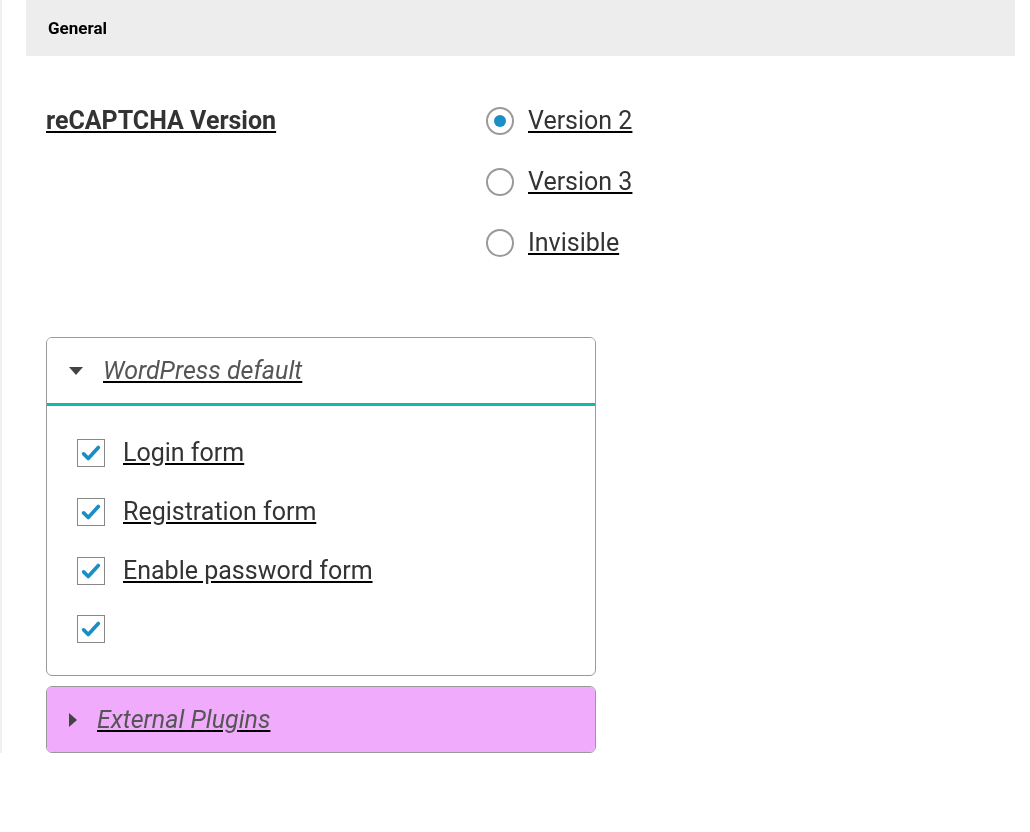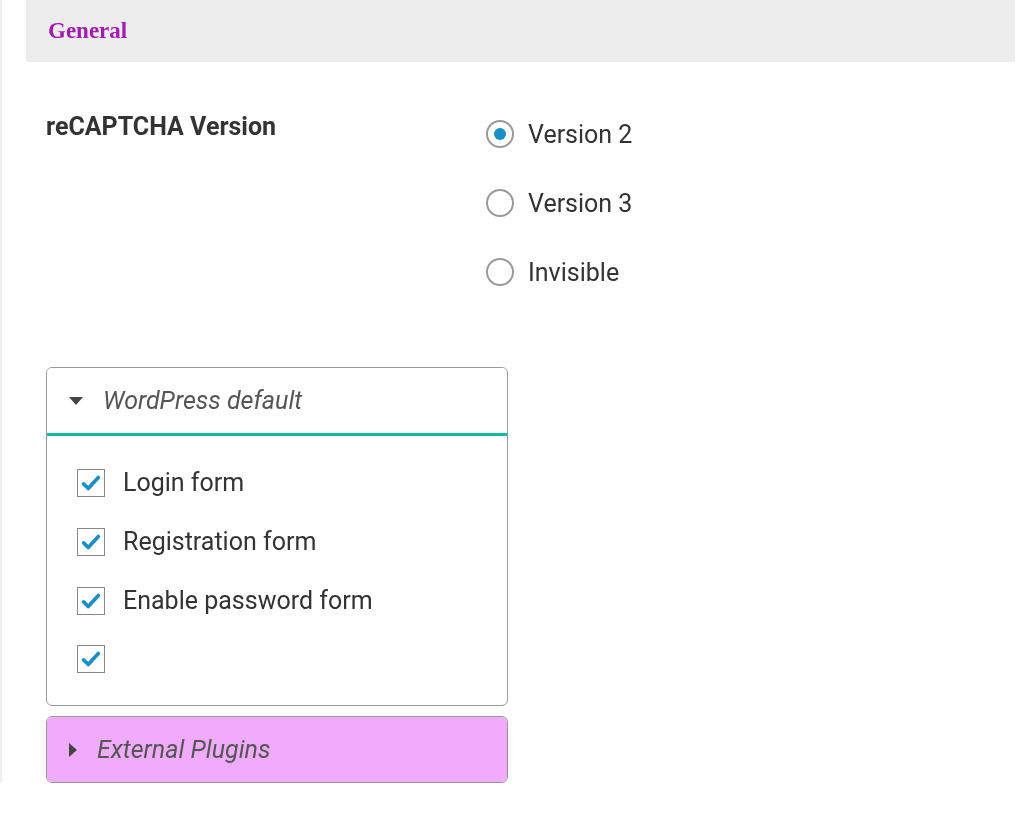--- a/index.html
+++ b/index.html
@@ -18,30 +18,30 @@
     .container {
       padding: 0 15px 0 10px;
       border-left: 2px solid #f0f0f0;
     }
     .section-header {
       background: #ededed;
       padding: 18px 22px;
       margin: 0 0 50px 14px;
     }
     .section-header h2 {
-      font-size: 23px;
+      font-size: 17px;
       font-weight: 700;
-      color: #a21caf;
-      font-family: Liberation Serif, serif;
+      color: #000000;
     }
     .form-row {
       display: flex;
       align-items: flex-start;
       margin-bottom: 80px;
       padding-left: 34px;
+      text-decoration: underline;
     }
     .form-row.row-enable {
       margin-bottom: 10px;
     }
     .form-label {
       flex: 0 0 440px;
       font-size: 25px;
       font-weight: 700;
       color: #333;
       padding-top: 0;
@@ -49,24 +49,23 @@
     .form-control {
       flex: 1;
     }
     .radio-group {
       display: flex;
       flex-direction: column;
       gap: 32px;
     }
     .radio-option {
       display: flex;
-      align-items: flex-start;
+      align-items: flex-end;
       gap: 14px;
       cursor: pointer;
-      margin-top: 8px;
     }
     .radio-circle {
       width: 28px;
       height: 28px;
       border: 2px solid #9a9a9a;
       border-radius: 50%;
       display: flex;
       align-items: center;
       justify-content: center;
       flex-shrink: 0;
@@ -76,21 +75,21 @@
       width: 12px;
       height: 12px;
       background: #1a8ec5;
       border-radius: 50%;
     }
     .radio-label {
       font-size: 25px;
       color: #333;
     }
     .accordion-container {
-      width: 462px;
+      width: 550px;
     }
     .accordion {
       border: 1px solid #999;
       border-radius: 6px;
       overflow: hidden;
     }
     .accordion-header {
       display: flex;
       align-items: center;
       gap: 20px;

